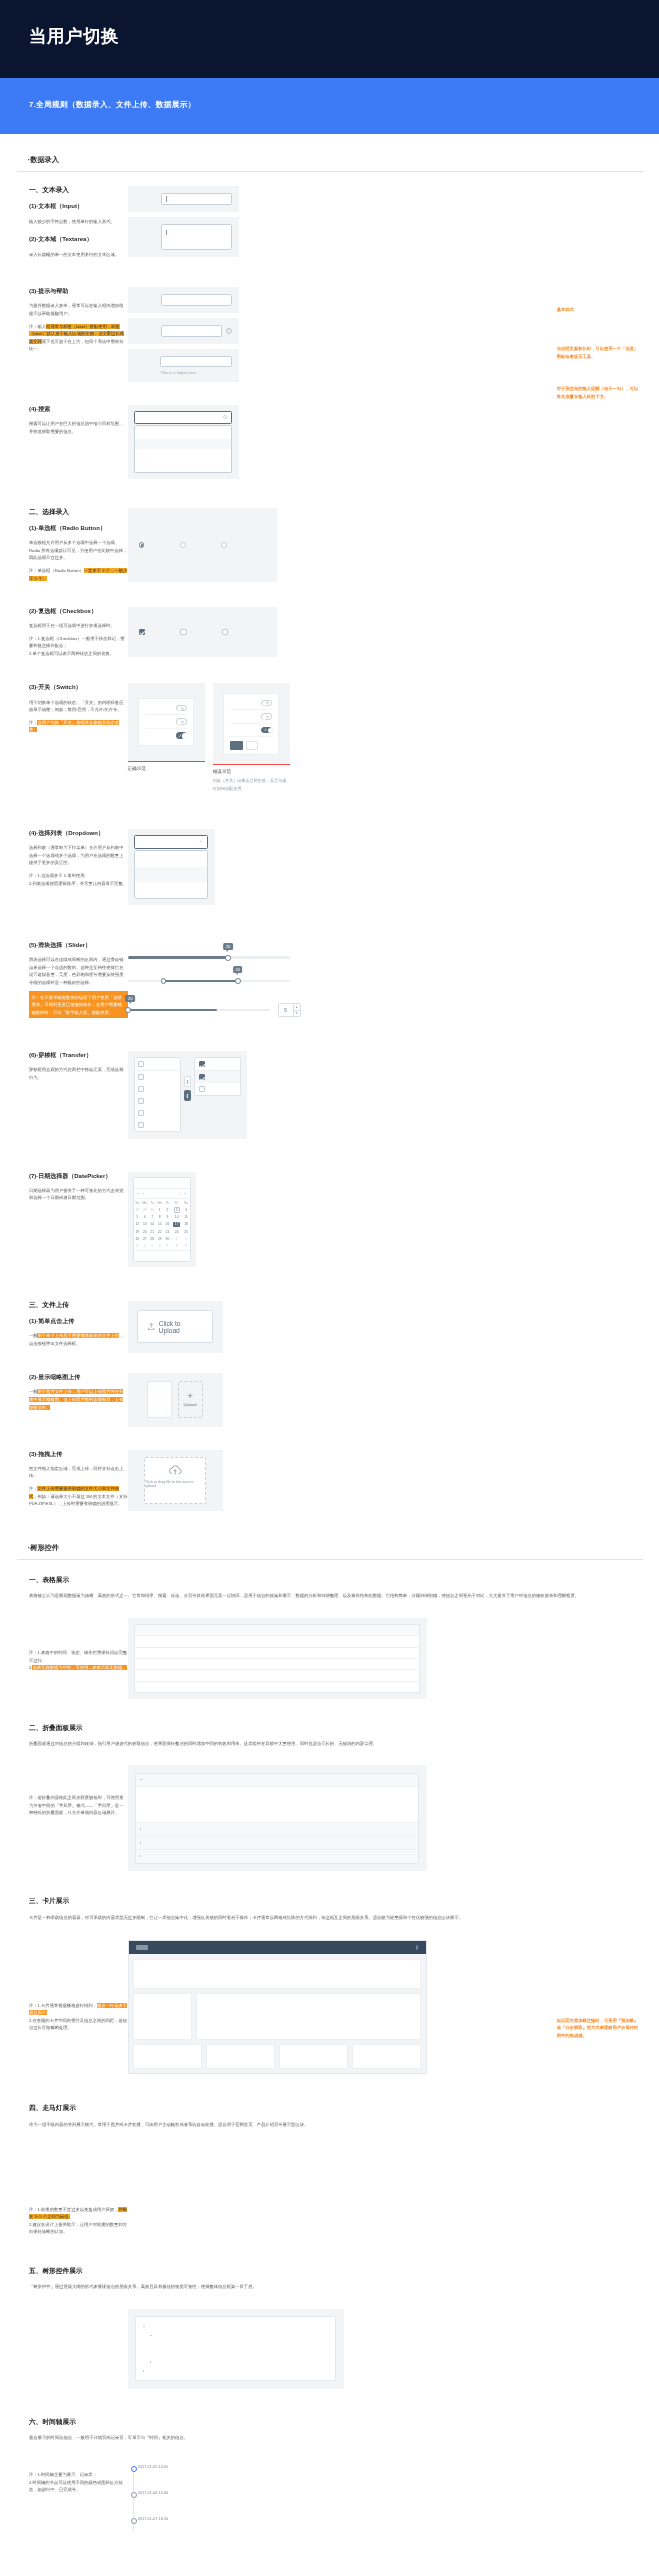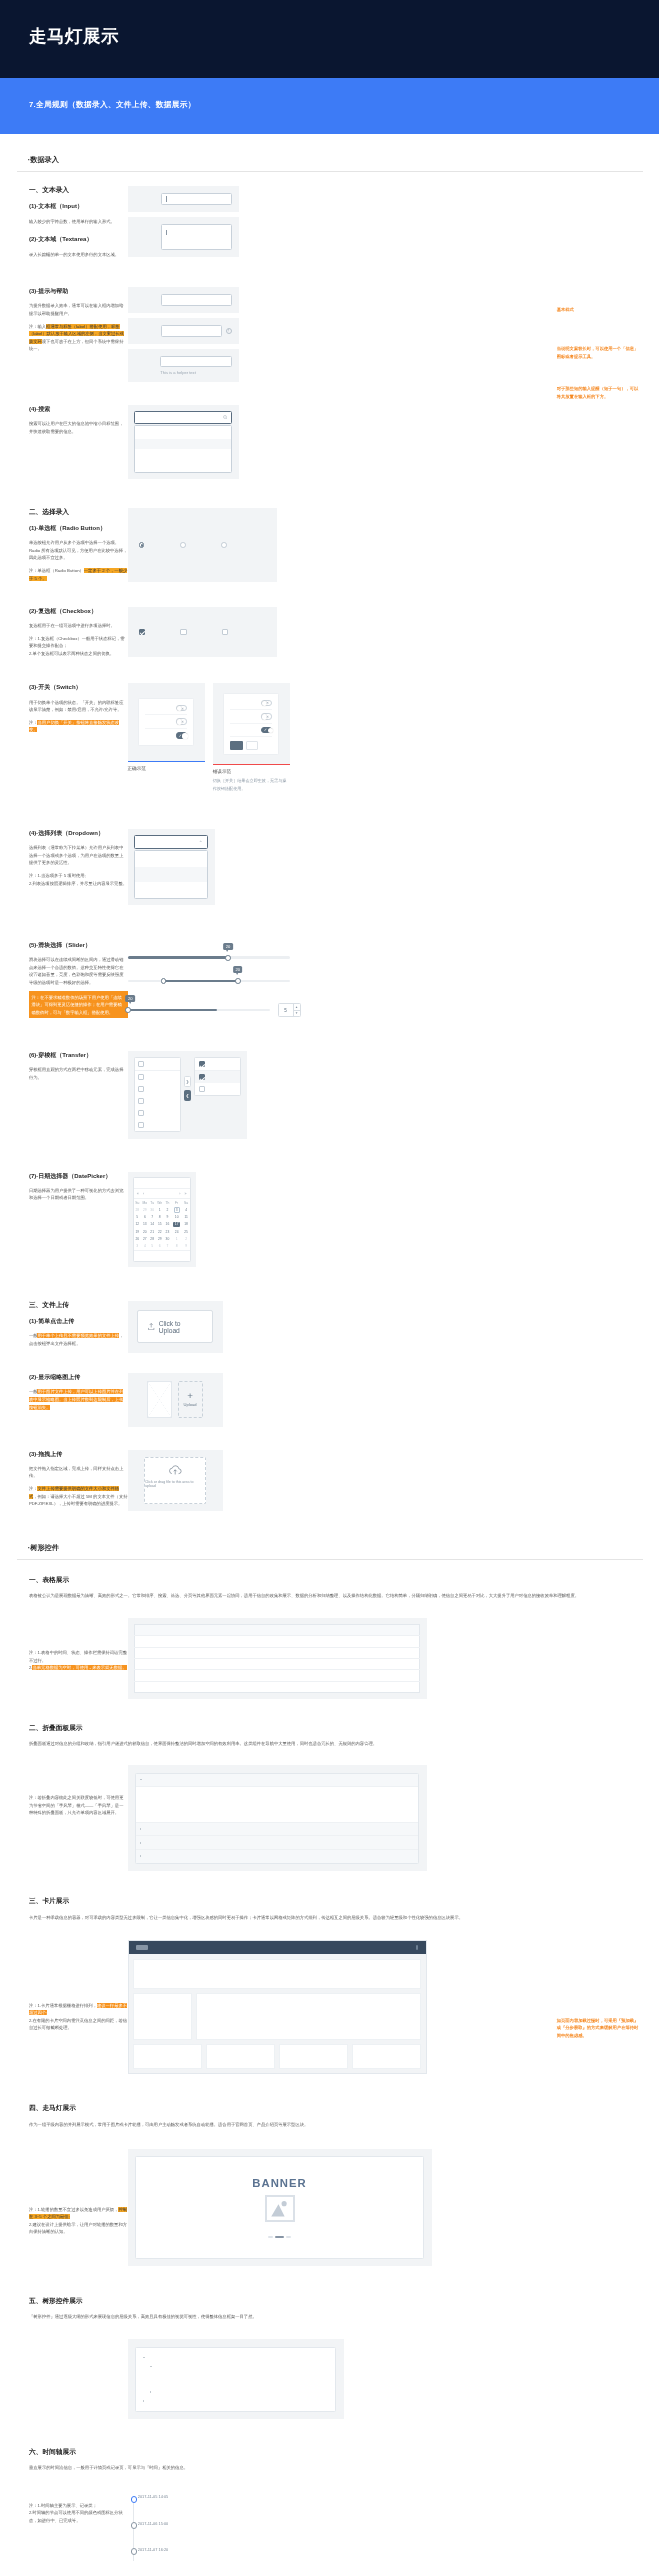--- a/index.html
+++ b/index.html
@@ -144,21 +144,21 @@
   .tl:before { content:''; position:absolute; left:2.3px; top:3.1px; bottom:3.1px; width:0.5px; background:#e4e8ec;}
   .tl-item { position:relative; margin-bottom:8.2px;}
   .tl-item:before { content:''; position:absolute; left:-7.2px; top:1.5px; width:4.6px; height:4.6px; border-radius:50%; border:1px solid #8a97a4; background:#fff;}
   .tl-item.on:before { border-color:#3d7bf6;}
   .tl-date { font-size:3.9px; color:#7b8896; margin-bottom:3.1px;}
 </style>
 </head>
 <body>
 
 <div class="cover">
-  <h1>走马灯展示</h1>
+  <h1>当用户切换</h1>
 </div>
 <div class="chapter">
   <div class="t">7.全局规则（数据录入、文件上传、数据展示）</div>
 </div>
 
 <div class="group">
   <h2>·数据录入</h2>
   <div class="rule"></div>
 </div>
 
@@ -835,38 +835,20 @@
   <h3 class="h-sec">四、走马灯展示</h3>
   <p class="desc" style="width:582px">作为一组平级内容的并列展示模式，常用于图片或卡片轮播，可由用户主动触发或者系统自动轮播。适合用于官网首页、产品介绍页等展示型区块。</p>
 </div>
 <div class="sec" style="padding-top:15.5px">
   <div class="col-text">
     <p class="note" style="margin-top:57px">
       <span>注：1.轮播的数量不宜过多以免造成用户厌烦，</span><span class="hl">控制在 3~5 个之间为最佳;</span>
     </p>
     <p class="note">2.建议在设计上提供暗示，让用户对轮播的数量和方向保持清晰的认知。</p>
   </div>
-  <div class="col-demo">
-    <div class="panel" style="width:304px;padding:7.2px;">
-      <div class="ban">
-        <h4>BANNER</h4>
-        <div class="ban-img">
-          <svg width="25" height="21.6" viewBox="0 0 48 42" style="display:block">
-            <polygon points="8,38 22,14 34,38" fill="#c3ccd6"></polygon>
-            <circle cx="33" cy="13" r="5" fill="#c3ccd6"></circle>
-          </svg>
-        </div>
-        <div class="dots">
-          <i></i>
-          <i class="on"></i>
-          <i></i>
-        </div>
-      </div>
-    </div>
-  </div>
   <div class="col-note"></div>
 </div>
 
 <div style="margin:31px 16.5px 0 29px">
   <h3 class="h-sec">五、树形控件展示</h3>
   <p class="desc" style="width:582px">『树形控件』通过逐级大纲的形式来展现信息的层级关系，高效且具有极佳的视觉可视性，使得整体信息框架一目了然。</p>
 </div>
 <div class="sec" style="padding-top:13.4px">
   <div class="col-text"></div>
   <div class="col-demo">

